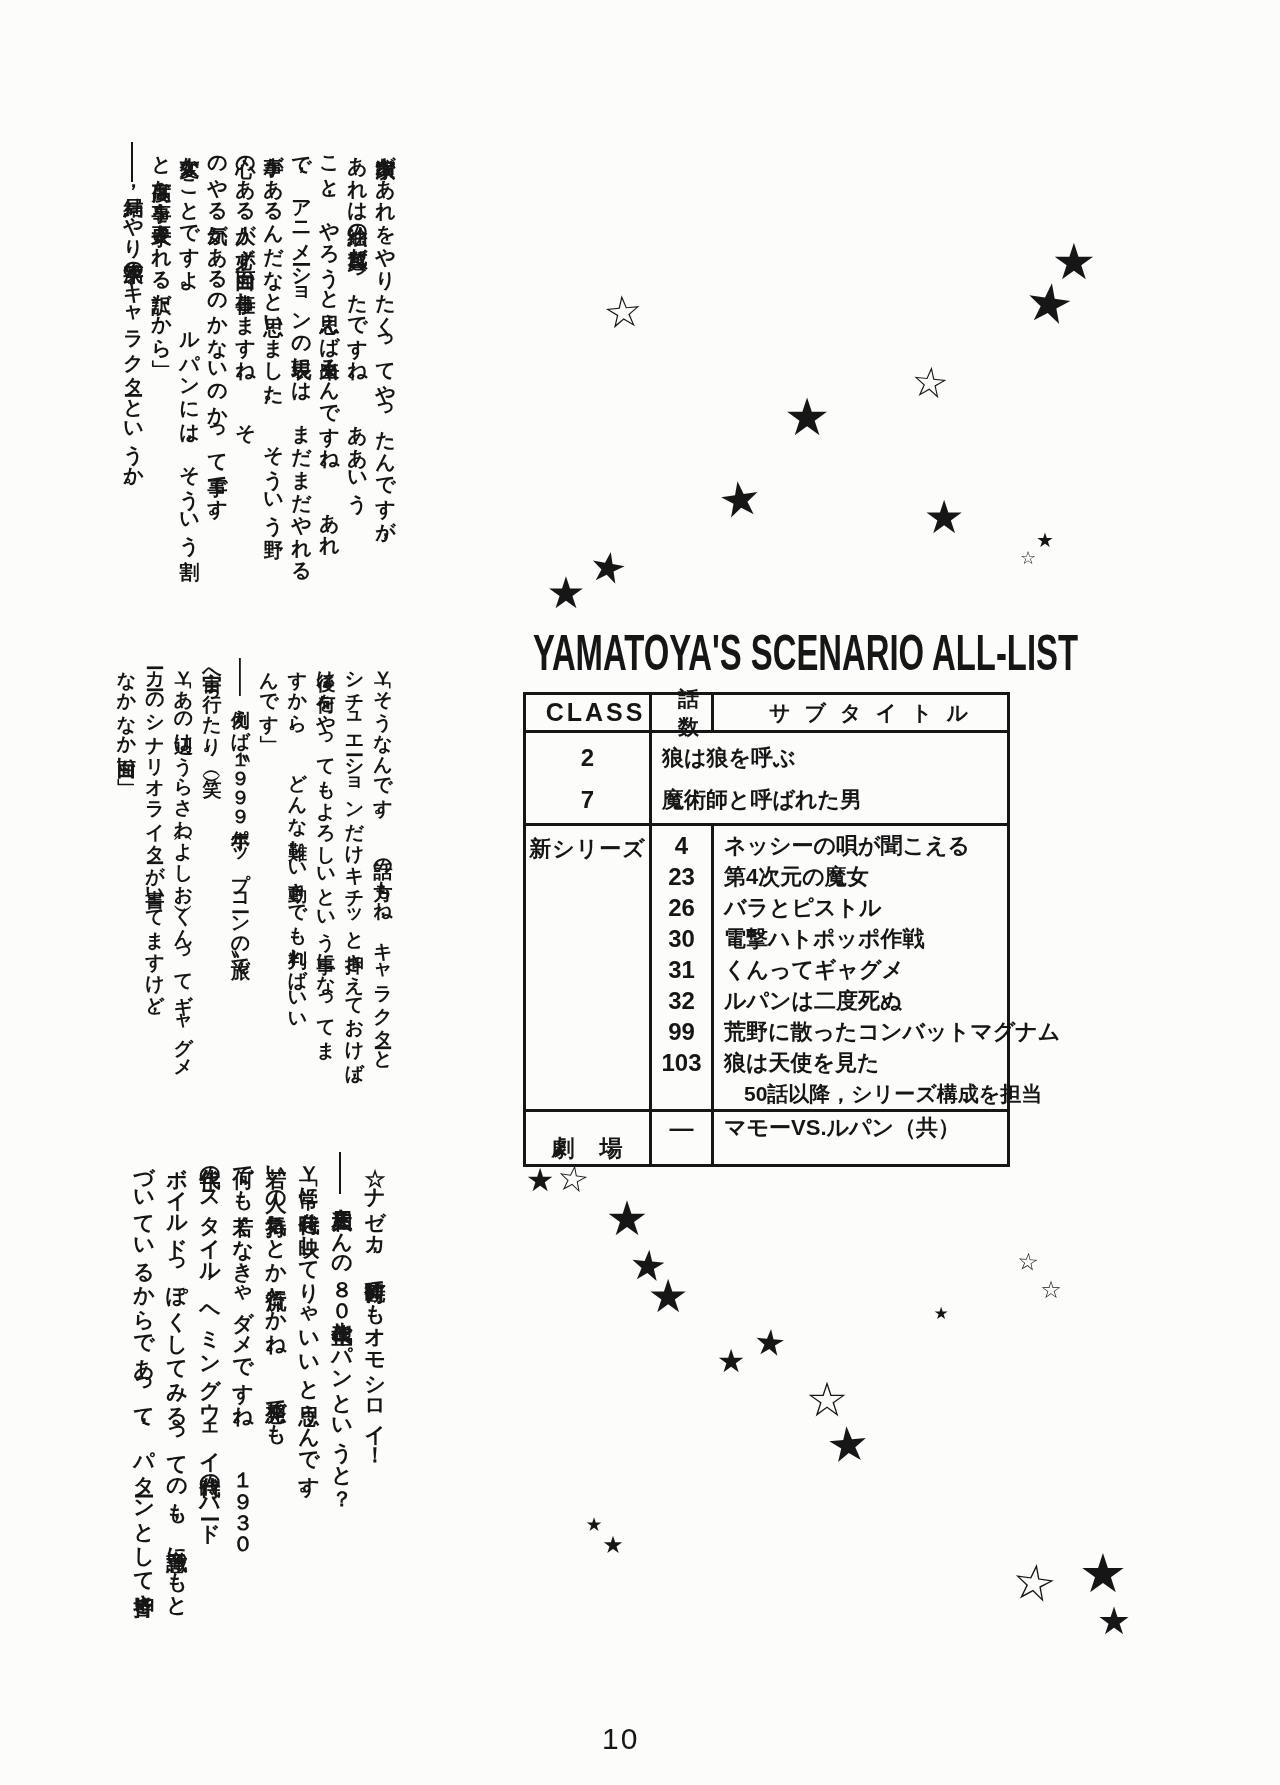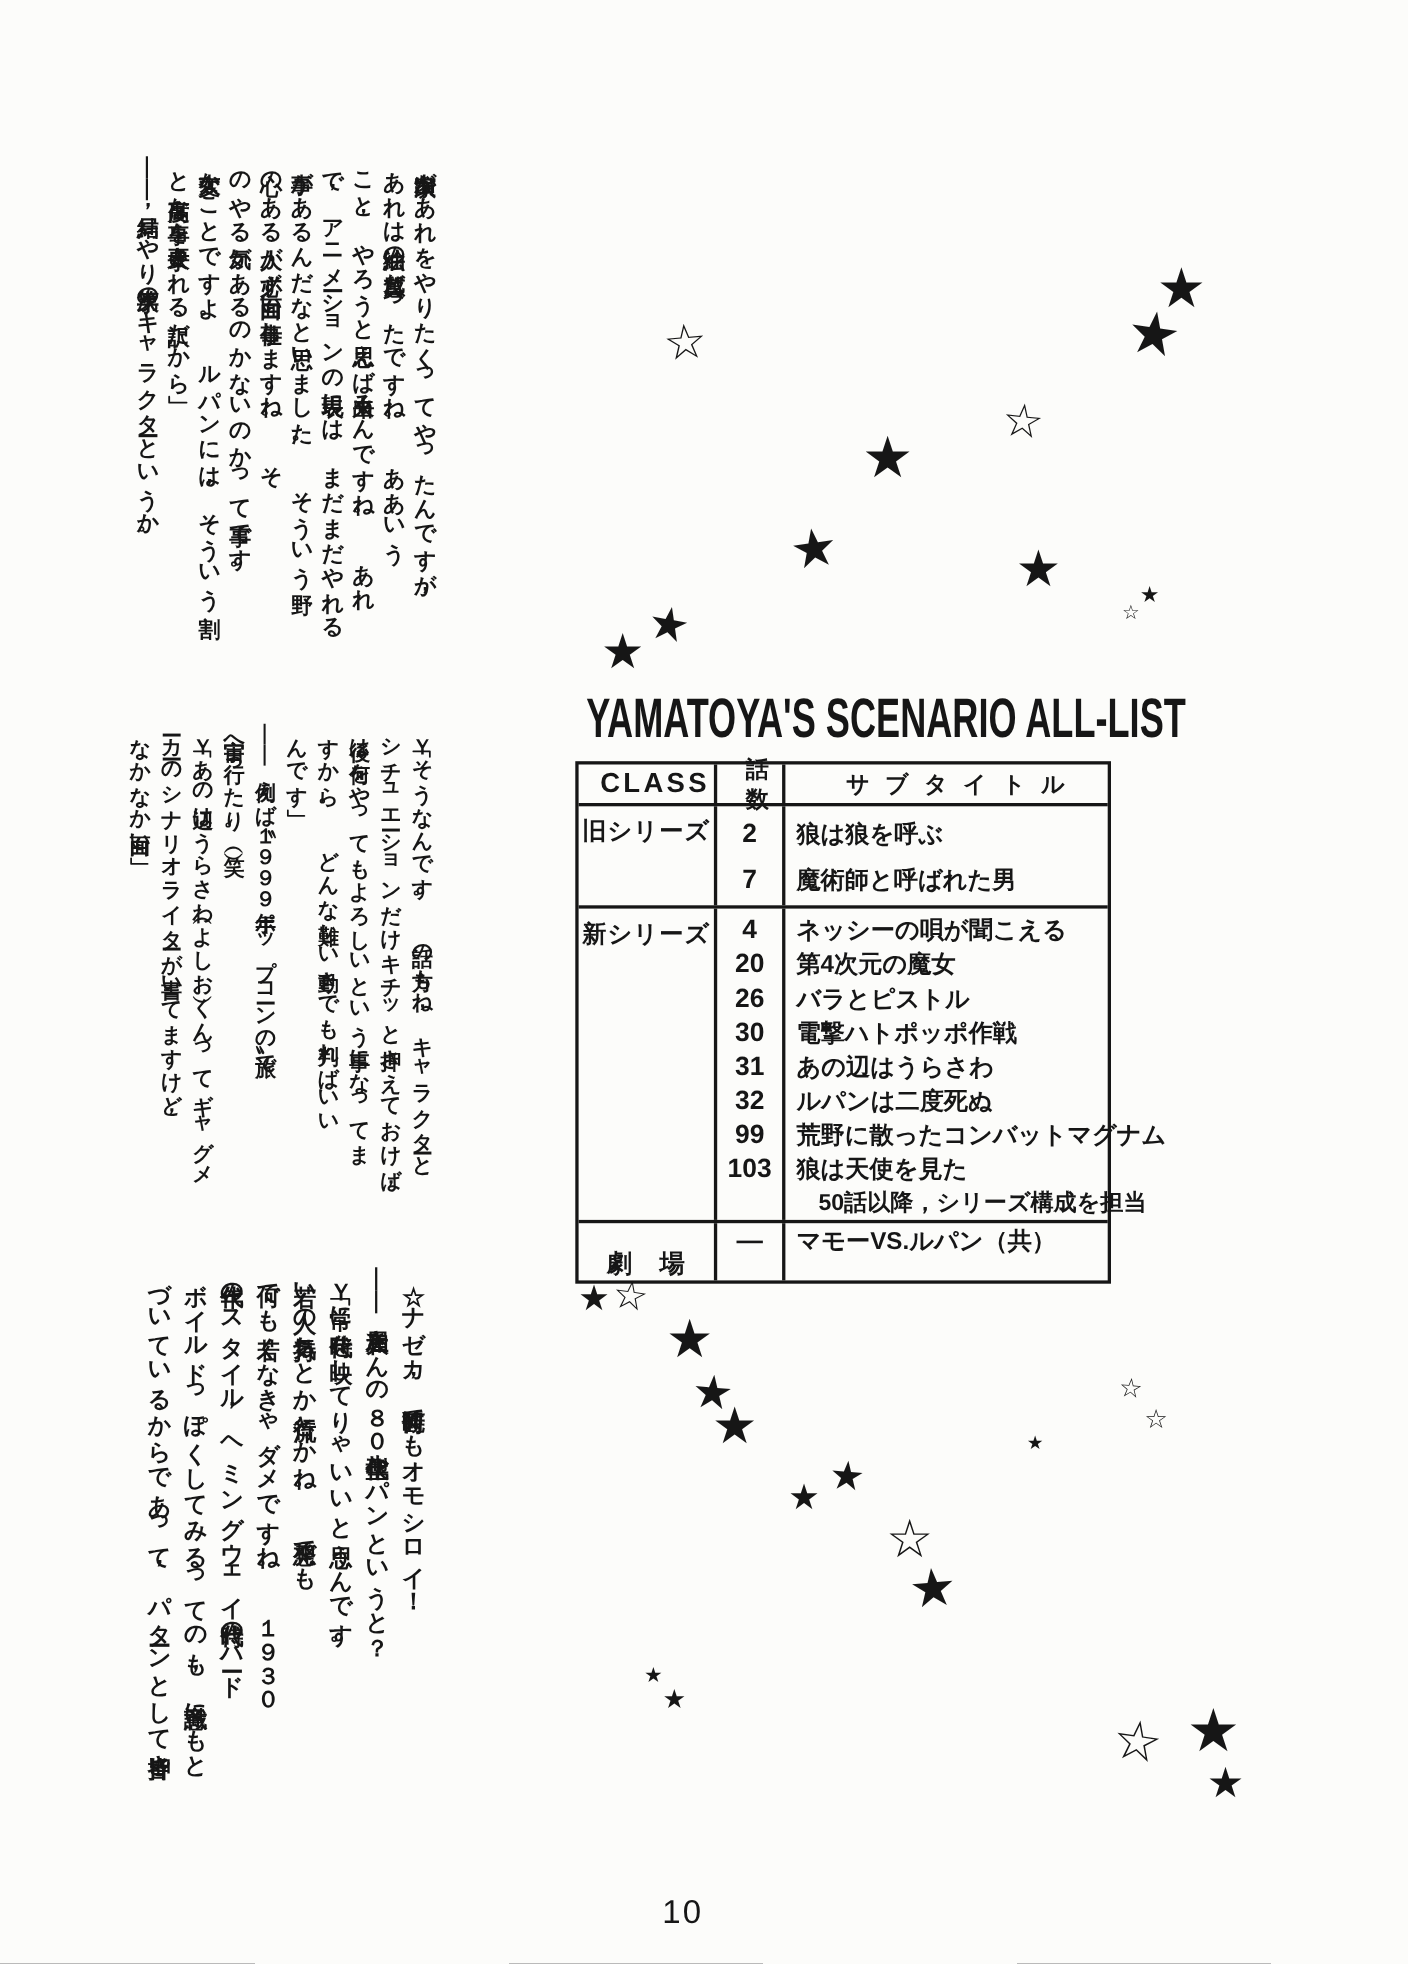--- a/index.html
+++ b/index.html
@@ -121,52 +121,49 @@
   <div class="list-title">YAMATOYA'S SCENARIO ALL-LIST</div>
 
   <div class="stable">
     <div class="trow thead">
       <div class="c1 hc h-class">CLASS</div>
       <div class="c2 hc h-count">話数</div>
       <div class="c3 hc h-sub">サブタイトル</div>
     </div>
     <div id="tbody">
         <div class="trow tgroup g0">
-          <div class="c1">
-            <div class="classtext">旧シリーズ</div>
-          </div>
           <div class="c2">
             <div class="line num">2</div>
             <div class="line num">7</div>
           </div>
           <div class="c3">
             <div class="line ttl">狼は狼を呼ぶ</div>
             <div class="line ttl">魔術師と呼ばれた男</div>
           </div>
         </div>
         <div class="trow tgroup g1">
           <div class="c1">
             <div class="classtext">新シリーズ</div>
           </div>
           <div class="c2">
             <div class="line num">4</div>
-            <div class="line num">20</div>
+            <div class="line num">23</div>
             <div class="line num">26</div>
             <div class="line num">30</div>
             <div class="line num">31</div>
             <div class="line num">32</div>
             <div class="line num">99</div>
             <div class="line num">103</div>
           </div>
           <div class="c3">
             <div class="line ttl">ネッシーの唄が聞こえる</div>
             <div class="line ttl">第4次元の魔女</div>
             <div class="line ttl">バラとピストル</div>
             <div class="line ttl">電撃ハトポッポ作戦</div>
-            <div class="line ttl">あの辺はうらさわ</div>
+            <div class="line ttl">くんってギャグメ</div>
             <div class="line ttl">ルパンは二度死ぬ</div>
             <div class="line ttl">荒野に散ったコンバットマグナム</div>
             <div class="line ttl">狼は天使を見た</div>
             <div class="noteline">50話以降，シリーズ構成を担当</div>
           </div>
         </div>
         <div class="trow tgroup g2">
           <div class="c1">
             <div class="classtext">劇　場</div>
           </div>

